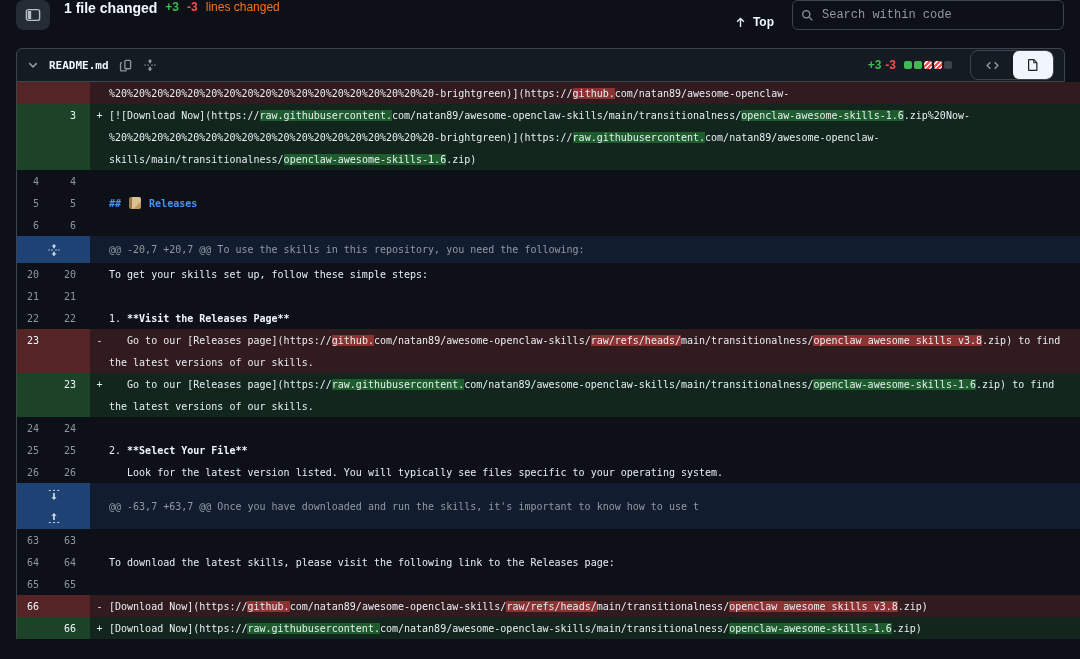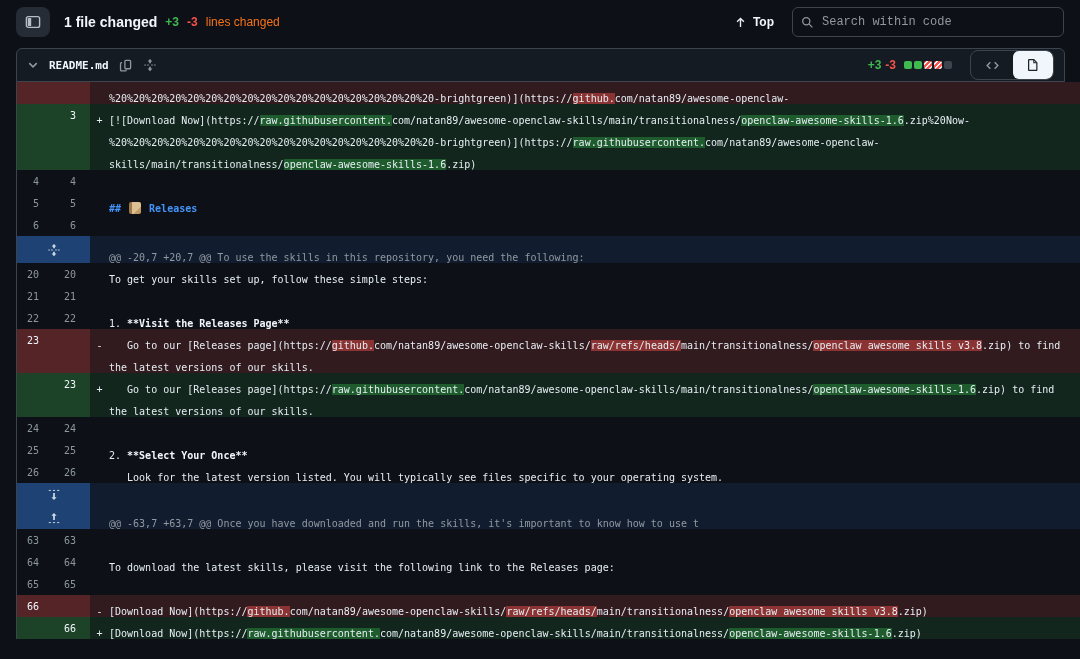--- a/index.html
+++ b/index.html
@@ -3,21 +3,21 @@
 <meta charset="utf-8">
 <style>
   html,body{margin:0;padding:0;}
   body{
     width:1080px;height:659px;overflow:hidden;
     background:#0d1117;color:#e6edf3;
     font-family:"Liberation Sans",sans-serif;
     -webkit-font-smoothing:antialiased;
   }
   
-  .topbar{display:flex;align-items:center;height:44px;padding:0 16px;gap:8px;}
+  .topbar{display:flex;height:44px;padding:0 16px;gap:8px;}
   .icon-btn{width:34px;height:30px;border-radius:8px;background:#262c36;display:flex;align-items:center;justify-content:center;cursor:pointer;flex:none;}
   .tb-title{font-size:14px;font-weight:700;color:#f0f6fc;margin-left:6px;white-space:nowrap;}
   .adds{color:#3fb950;font-weight:700;font-size:12px;}
   .dels{color:#f85149;font-weight:700;font-size:12px;}
   .muted{color:#f97316;font-size:12px;}
   .spacer{flex:1;}
   .top-btn{display:flex;align-items:center;gap:6px;color:#f0f6fc;font-size:12px;font-weight:700;cursor:pointer;margin-right:10px;}
   .search{width:254px;height:28px;border:1px solid #3d444d;border-radius:6px;background:#0d1117;display:flex;align-items:center;padding:0 8px;gap:6px;flex:none;}
   .search input{flex:1;background:transparent;border:0;outline:0;color:#f0f6fc;font-size:12px;font-family:Liberation Mono, monospace;}
   .search input::placeholder{color:#9198a1;}
@@ -31,21 +31,21 @@
   .sqs{display:flex;gap:2px;margin-left:4px;}
   .sq{width:8px;height:8px;border-radius:2px;display:inline-block;}
   .sq.added{background:#3fb950;}
   .sq.deleted{background:repeating-linear-gradient(135deg,#f85149 0,#f85149 2px,#eef2f6 2px,#eef2f6 3.4px);}
   .sq.neutral{background:#3d444d;}
   .seg{display:flex;align-items:center;height:28px;border:1px solid #3d444d;border-radius:8px;margin-left:8px;overflow:hidden;background:#151b23;}
   .seg-cell{width:42px;height:28px;display:flex;align-items:center;justify-content:center;cursor:pointer;}
   .seg-cell.active{background:#f0f6fc;border-radius:6px;width:40px;}
   
   .diff{margin-left:16px;border-left:1px solid #3d444d;}
-  .row{display:flex;align-items:flex-end;height:22px;font-family:"DejaVu Sans Mono",monospace;font-size:10px;}
+  .row{display:flex;align-items:center;height:22px;font-family:"DejaVu Sans Mono",monospace;font-size:10px;}
   .row.hunk{height:27px;}
   .row.hunk.tall{height:46px;}
   .gutter{width:73px;flex:none;display:flex;align-self:stretch;align-items:center;}
   .num{display:inline-block;box-sizing:border-box;text-align:right;color:#8d96a0;cursor:pointer;}
   .num.old{width:36px;padding-right:14px;}
   .num.new{width:37px;padding-right:14px;}
   .row.del .gutter{background:#542426;}
   .row.add .gutter{background:#1c4328;}
   .row.del .num,.row.add .num{color:#f0f6fc;}
   .row.del{background:rgba(248,81,73,0.16);}
@@ -292,21 +292,21 @@
       </div>
       <span class="sign"></span>
       <span class="code"></span>
     </div>
     <div class="row context">
       <div class="gutter">
         <span class="num old">25</span>
         <span class="num new">25</span>
       </div>
       <span class="sign"></span>
-      <span class="code"><span class="seg-p">2. </span><span class="seg-b">**Select Your Once**</span></span>
+      <span class="code"><span class="seg-p">2. </span><span class="seg-b">**Select Your File**</span></span>
     </div>
     <div class="row context">
       <div class="gutter">
         <span class="num old">26</span>
         <span class="num new">26</span>
       </div>
       <span class="sign"></span>
       <span class="code"><span class="seg-p">   Look for the latest version listed. You will typically see files specific to your operating system.</span></span>
     </div>
     <div class="row hunk tall">

